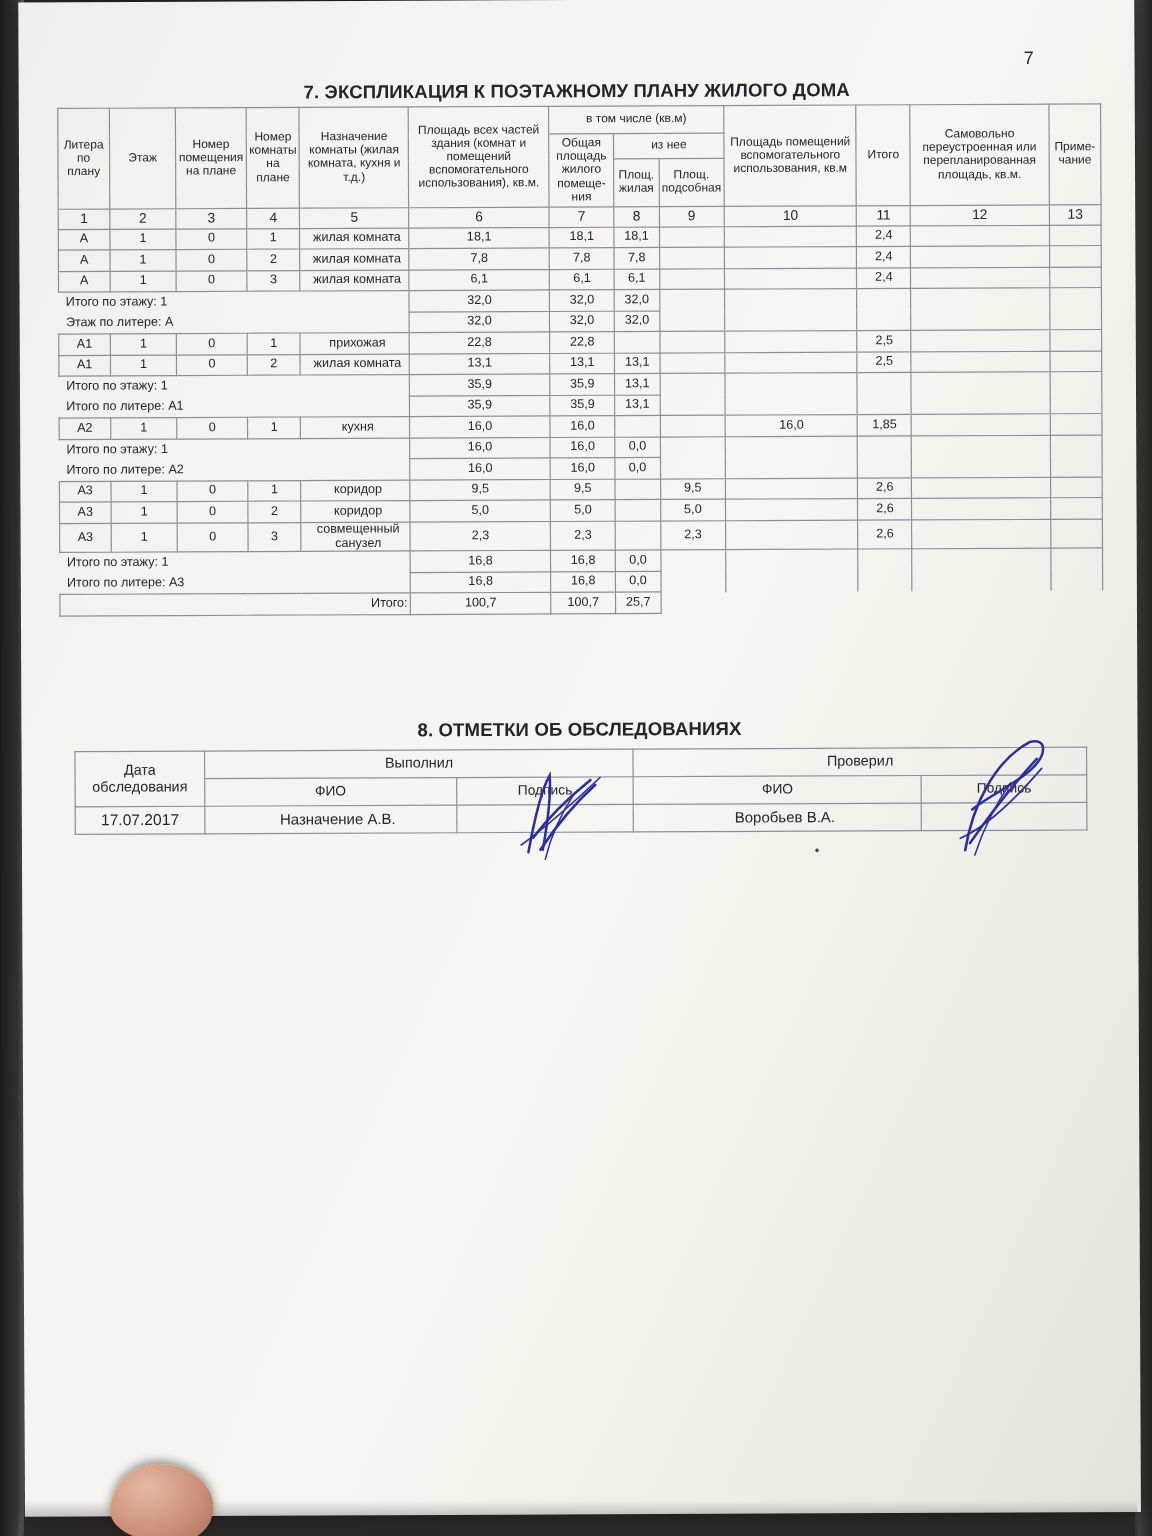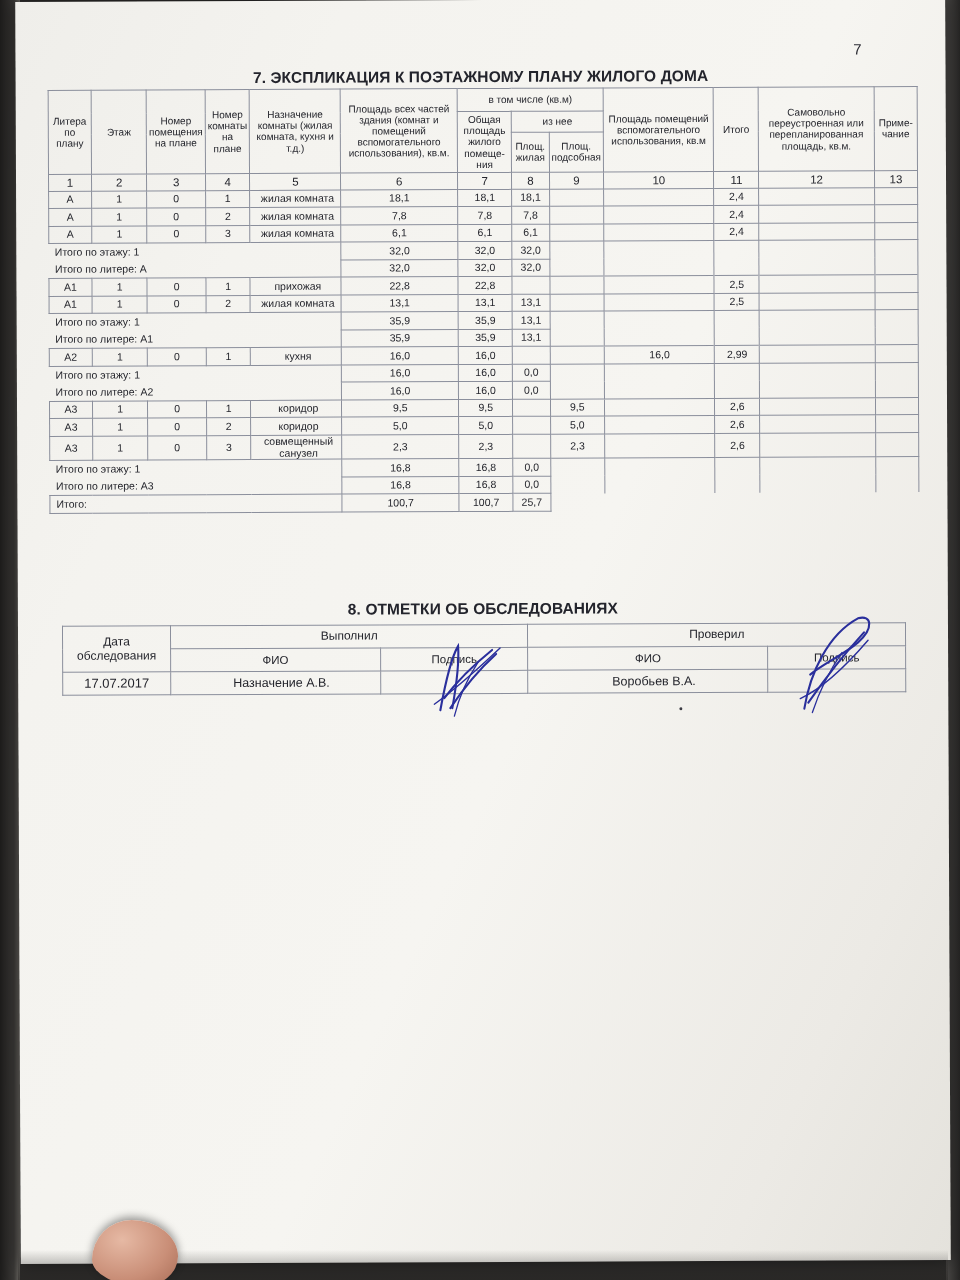--- a/index.html
+++ b/index.html
@@ -210,21 +210,21 @@
             <td>32,0</td>
             <td>32,0</td>
             <td>32,0</td>
             <td style="border-top: none; border-bottom: none;"></td>
             <td style="border-top: none; border-bottom: none;"></td>
             <td style="border-top: none; border-bottom: none;"></td>
             <td style="border-top: none; border-bottom: none;"></td>
             <td style="border-top: none; border-bottom: none;"></td>
           </tr>
           <tr class="rowtotal">
-            <td colspan="5" class="lbl" style="border-width: initial; border-style: none; border-color: initial;">Итого по литере: А</td>
+            <td colspan="5" class="lbl" style="border-width: initial; border-style: none; border-color: initial;">Этаж по литере: А</td>
             <td>32,0</td>
             <td>32,0</td>
             <td>32,0</td>
             <td style="border-top: none; border-bottom: none;"></td>
             <td style="border-top: none; border-bottom: none;"></td>
             <td style="border-top: none; border-bottom: none;"></td>
             <td style="border-top: none; border-bottom: none;"></td>
             <td style="border-top: none; border-bottom: none;"></td>
           </tr>
           <tr class="datarow">
@@ -283,21 +283,21 @@
             <td>А2</td>
             <td>1</td>
             <td>0</td>
             <td>1</td>
             <td class="lbl">кухня</td>
             <td>16,0</td>
             <td>16,0</td>
             <td></td>
             <td></td>
             <td>16,0</td>
-            <td>2,99</td>
+            <td>1,85</td>
             <td></td>
             <td></td>
           </tr>
           <tr class="rowtotal">
             <td colspan="5" class="lbl" style="border-width: initial; border-style: none; border-color: initial;">Итого по этажу: 1</td>
             <td>16,0</td>
             <td>16,0</td>
             <td>0,0</td>
             <td style="border-top: none; border-bottom: none;"></td>
             <td style="border-top: none; border-bottom: none;"></td>
@@ -377,21 +377,21 @@
             <td>16,8</td>
             <td>16,8</td>
             <td>0,0</td>
             <td style="border-top: none; border-bottom: none;"></td>
             <td style="border-top: none; border-bottom: none;"></td>
             <td style="border-top: none; border-bottom: none;"></td>
             <td style="border-top: none; border-bottom: none;"></td>
             <td style="border-top: none; border-bottom: none;"></td>
           </tr>
           <tr class="rowtotal">
-            <td colspan="5" class="lbl" style="border-right: 1px solid rgb(139, 143, 156);">Итого:</td>
+            <td colspan="5" class="lbl" style="border-right: 1px solid rgb(139, 143, 156); text-align: right;">Итого:</td>
             <td>100,7</td>
             <td>100,7</td>
             <td>25,7</td>
             <td style="border: none;"></td>
             <td style="border: none;"></td>
             <td style="border: none;"></td>
             <td style="border: none;"></td>
             <td style="border: none;"></td>
           </tr>
         </tbody>

